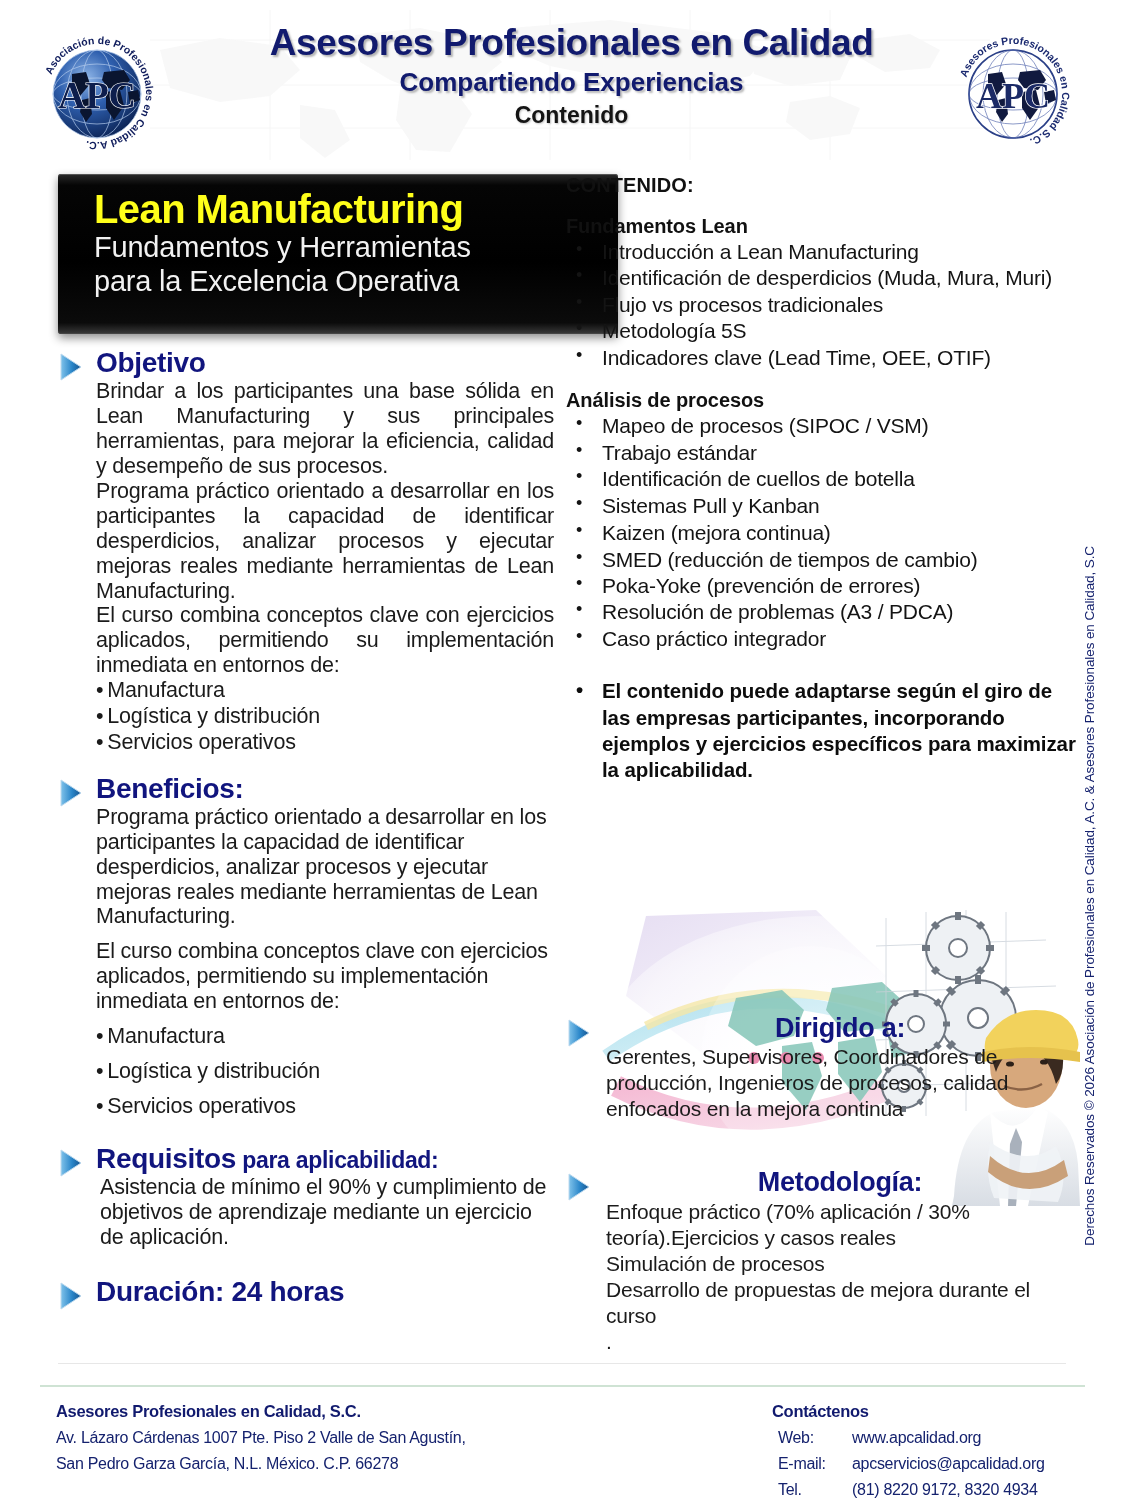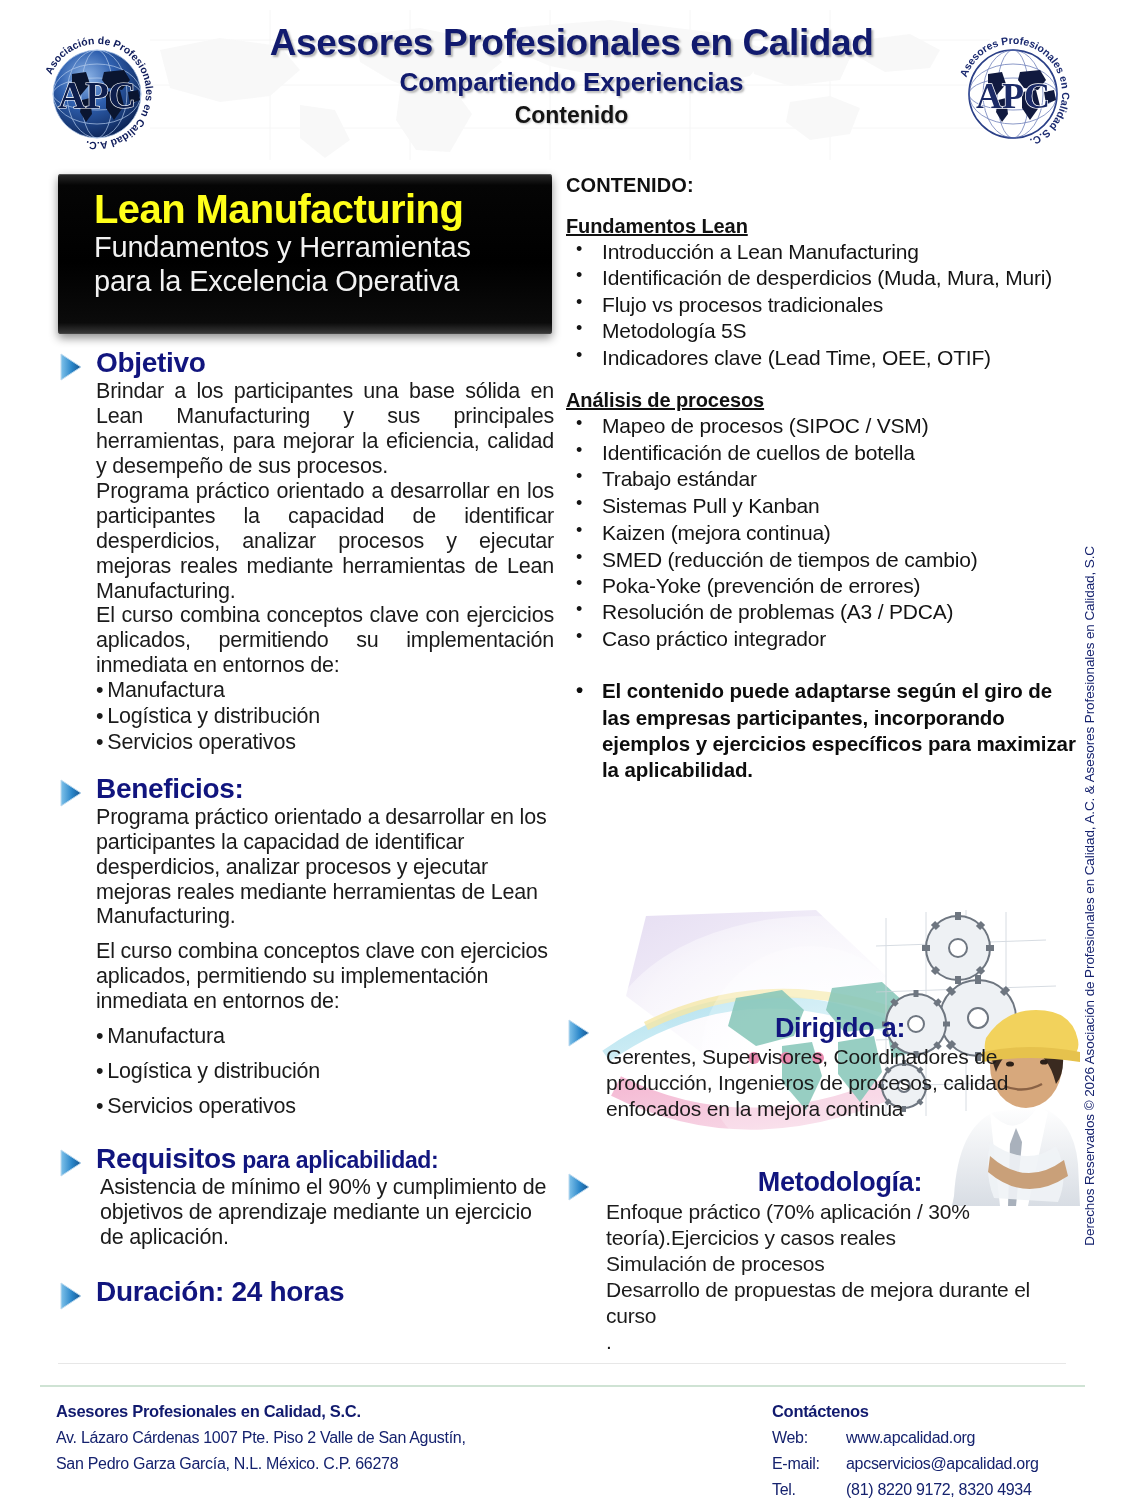--- a/index.html
+++ b/index.html
@@ -33,21 +33,21 @@
     line-height:1.25;margin-top:3px;
   }
   .head-sub2{
     font-size:23px;font-weight:bold;color:#141414;
     text-shadow:1px 1px 2px rgba(140,140,140,.5);
     line-height:1.3;margin-top:2px;
   }
 
   
   .title-plate{
-    position:absolute;left:58px;top:174px;width:494px;height:160px;
+    position:absolute;left:58px;top:174px;width:560px;height:160px;
     background:linear-gradient(180deg,#2a2a2a 0%,#050505 7%,#000 55%,#0b0b0b 93%,#3a3a3a 100%);
     border-radius:3px;
     box-shadow:0 4px 10px rgba(0,0,0,.45), inset 0 1px 0 #555, inset 0 -1px 0 #444;
     padding:14px 0 0 0;box-sizing:border-box;
   }
   .title-plate .t1{
     color:#ffff1a;font-size:40px;font-weight:bold;letter-spacing:-.6px;
     padding-left:36px;line-height:1.08;
   }
   .title-plate .t2{
@@ -76,21 +76,21 @@
   .body-txt.justify{text-align:justify;padding-right:4px;}
   .tight{line-height:1.16;}
   .para{margin-bottom:10px;}
   .dotlist{list-style:none;margin:0;padding:0 0 0 38px;}
   .dotlist li{font-size:21.5px;color:#1b1b1b;line-height:1.2;letter-spacing:-.2px;}
   .dotlist li:before{content:"\2022";margin-right:4px;}
   .dotlist.spaced li{margin-bottom:9px;}
 
   
   .r-label{font-size:20px;font-weight:bold;color:#111;letter-spacing:.1px;}
-  .r-group{font-size:20px;font-weight:bold;color:#111;margin-top:18px;letter-spacing:-.1px;text-decoration:underline;}
+  .r-group{font-size:20px;font-weight:bold;color:#111;margin-top:18px;letter-spacing:-.1px;}
   .r-list{list-style:none;margin:1px 0 0 0;padding:0;}
   .r-list li{
     font-size:21px;color:#141414;line-height:1.26;
     padding-left:36px;position:relative;letter-spacing:-.2px;
   }
   .r-list li:before{
     content:"\2022";position:absolute;left:10px;top:-1px;font-size:18px;
   }
   .note{
     margin-top:26px;font-size:20.5px;font-weight:bold;color:#0d0d0d;
@@ -120,21 +120,21 @@
   }
 
   
   .rule-grey{position:absolute;left:58px;top:1363px;width:1008px;height:1px;background:#e7e7e7;}
   .rule-green{position:absolute;left:40px;top:1385px;width:1045px;height:2px;background:#cfe3d4;}
   .footer{position:absolute;left:56px;top:1398px;width:1020px;}
   .f-left{position:absolute;left:0;top:0;width:560px;}
   .f-right{position:absolute;left:716px;top:0;width:330px;}
   .f-bold{font-size:16.5px;font-weight:bold;color:#111a6e;line-height:1.62;letter-spacing:-.3px;}
   .f-txt{font-size:16px;color:#15226e;line-height:1.62;letter-spacing:-.3px;}
-  .f-row{display:flex;}
+  .f-row{display:flex;margin-left:6px;}
   .f-row .k{width:74px;flex:0 0 74px;}
 </style>
 </head>
 <body>
 
 <div class="page">
 
   <div class="header">
 
     <svg class="header-map" viewBox="0 0 840 150" preserveAspectRatio="none">
@@ -292,22 +292,22 @@
         <li>Flujo vs procesos tradicionales</li>
         <li>Metodología 5S</li>
         <li>Indicadores clave (Lead Time, OEE, OTIF)</li>
       </ul>
     </div>
 
     <div>
       <div class="r-group">Análisis de procesos</div>
       <ul class="r-list">
         <li>Mapeo de procesos (SIPOC / VSM)</li>
+        <li>Trabajo estándar</li>
         <li>Identificación de cuellos de botella</li>
-        <li>Trabajo estándar</li>
         <li>Sistemas Pull y Kanban</li>
       </ul>
     </div>
 
     <div>
       <ul class="r-list">
         <li>Kaizen (mejora continua)</li>
         <li>SMED (reducción de tiempos de cambio)</li>
         <li>Poka-Yoke (prevención de errores)</li>
         <li>Resolución de problemas (A3 / PDCA)</li>

